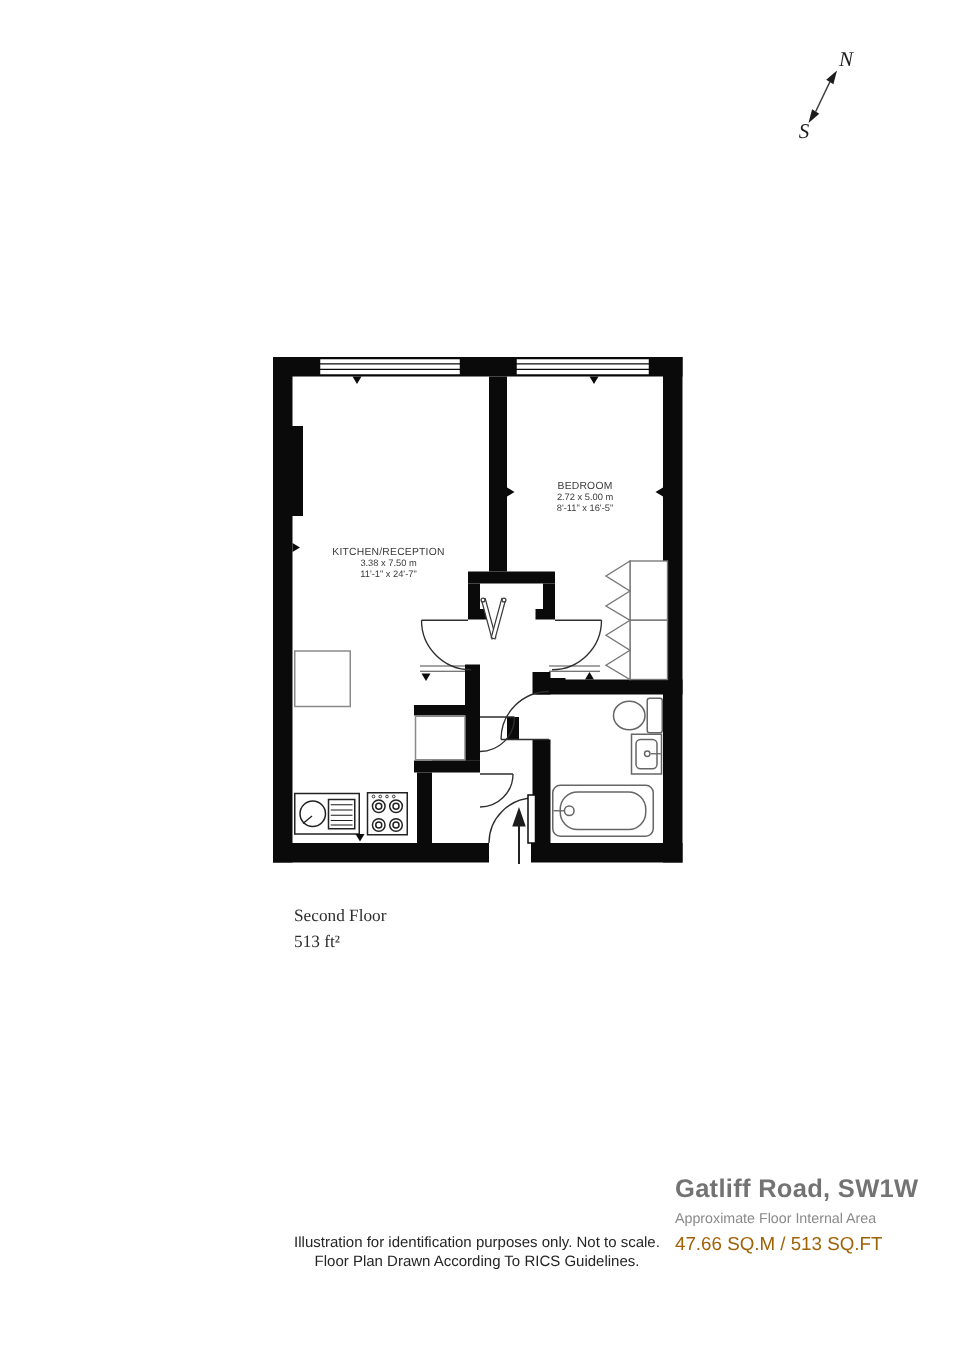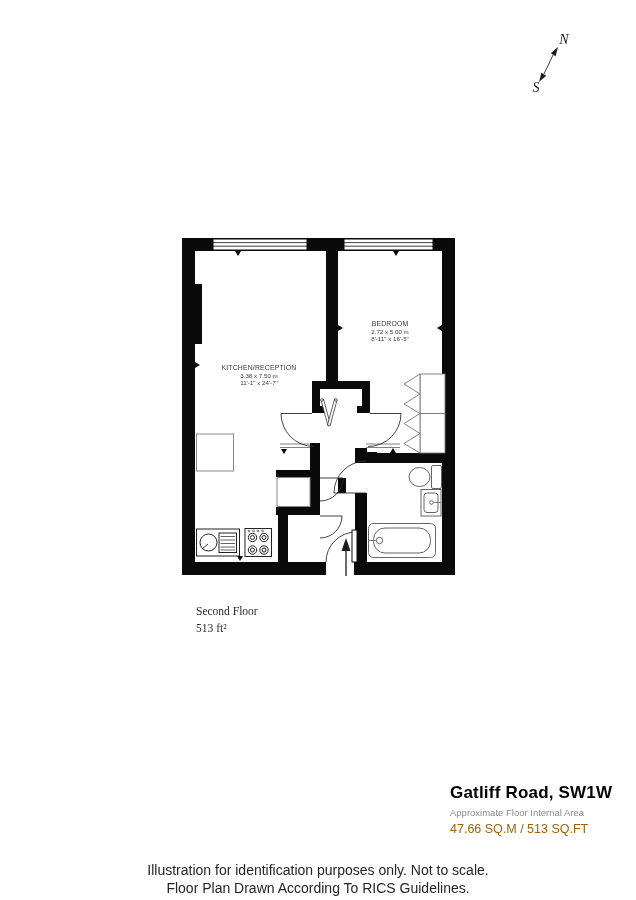--- a/index.html
+++ b/index.html
@@ -7,25 +7,25 @@
         font-family:"Liberation Sans",sans-serif;}
   .plan-svg{position:absolute;left:0;top:0;}
   
   .room-name{font-family:"Liberation Sans",sans-serif;font-size:6.9px;fill:#3a3a3a;text-anchor:middle;letter-spacing:.15px;}
   .room-dim{font-family:"Liberation Sans",sans-serif;font-size:6.2px;fill:#3a3a3a;text-anchor:middle;}
   .compass-letter{font-family:"Liberation Serif",serif;font-style:italic;font-size:14px;fill:#1c1c1c;text-anchor:middle;}
   
   .floor-label{position:absolute;left:196px;top:605px;color:#2d2d2d;font-size:11.5px;font-family:Liberation Serif, serif;}
   .floor-label .area{margin-top:5px;}
   .summary{position:absolute;left:450px;top:783px;}
-  .summary .address{font-size:17px;font-weight:bold;color:#000000;letter-spacing:.2px;}
+  .summary .address{font-size:17px;font-weight:bold;color:#737373;letter-spacing:.2px;}
   .summary .area-label{font-size:9.5px;color:#8a8a8a;margin-top:4px;}
   .summary .area-value{font-size:12.5px;color:#a16207;margin-top:4px;}
-  .disclaimer{position:absolute;left:0;right:0;top:861px;text-align:center;
-              font-size:14px;color:#252525;line-height:1.32;}
+  .disclaimer{position:absolute;left:0;right:0;top:822px;text-align:center;
+              font-size:10px;color:#252525;line-height:1.32;}
 </style>
 </head>
 <body>
 
 <div class="page">
 
   <svg class="plan-svg" width="636" height="900" viewBox="0 0 636 900">
 
     <g>
       <text x="564" y="44" class="compass-letter">N</text>

